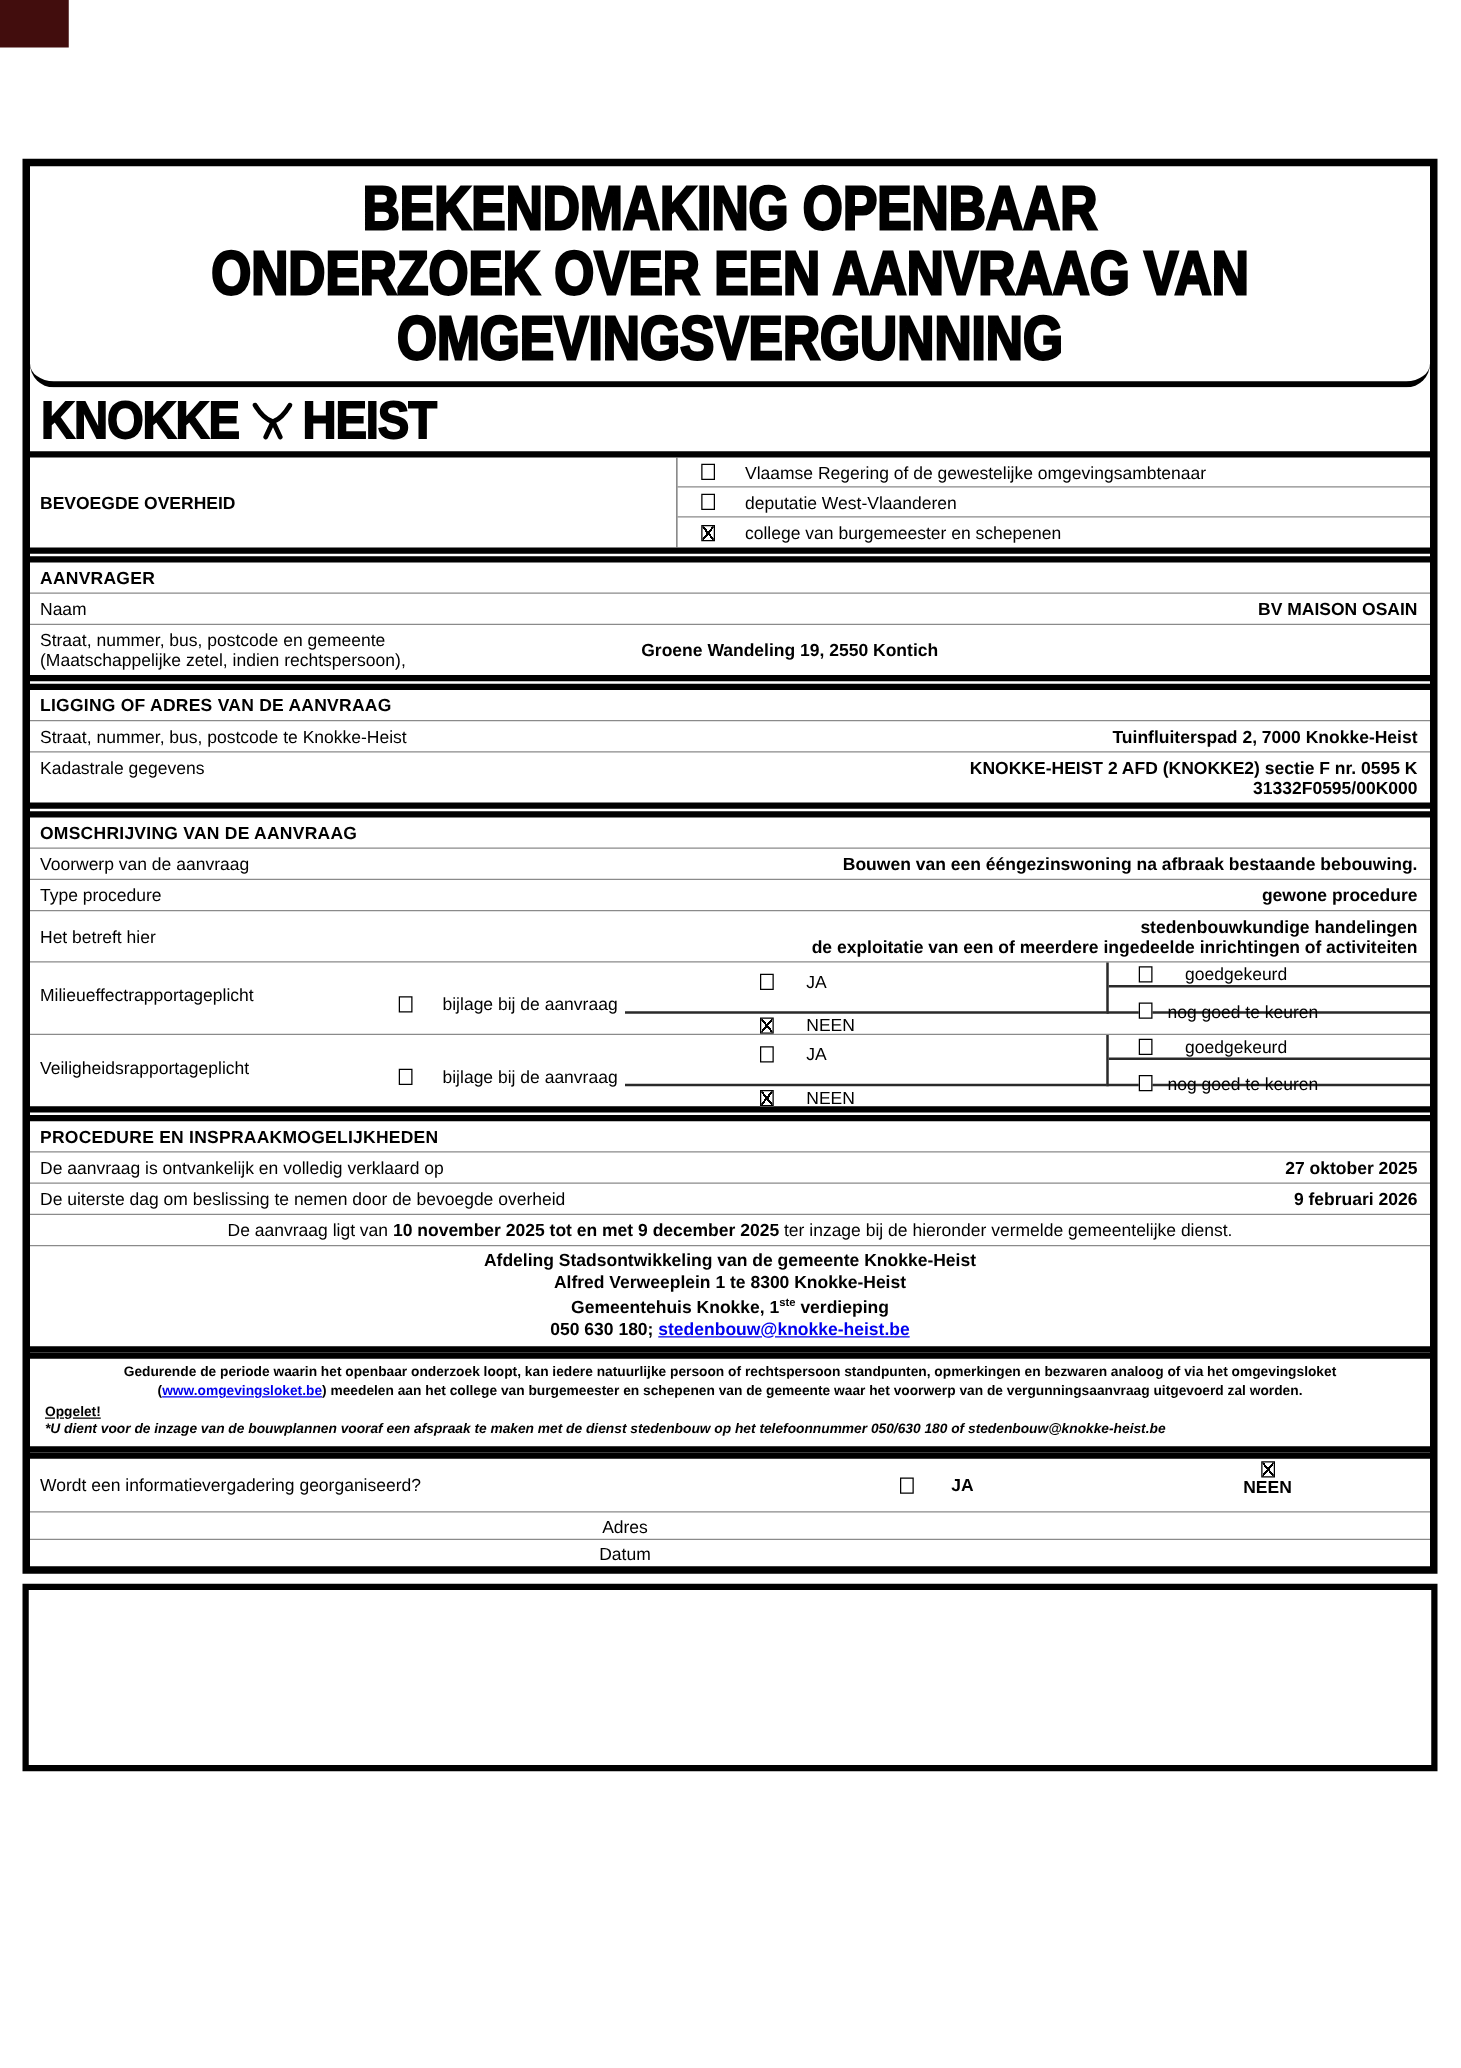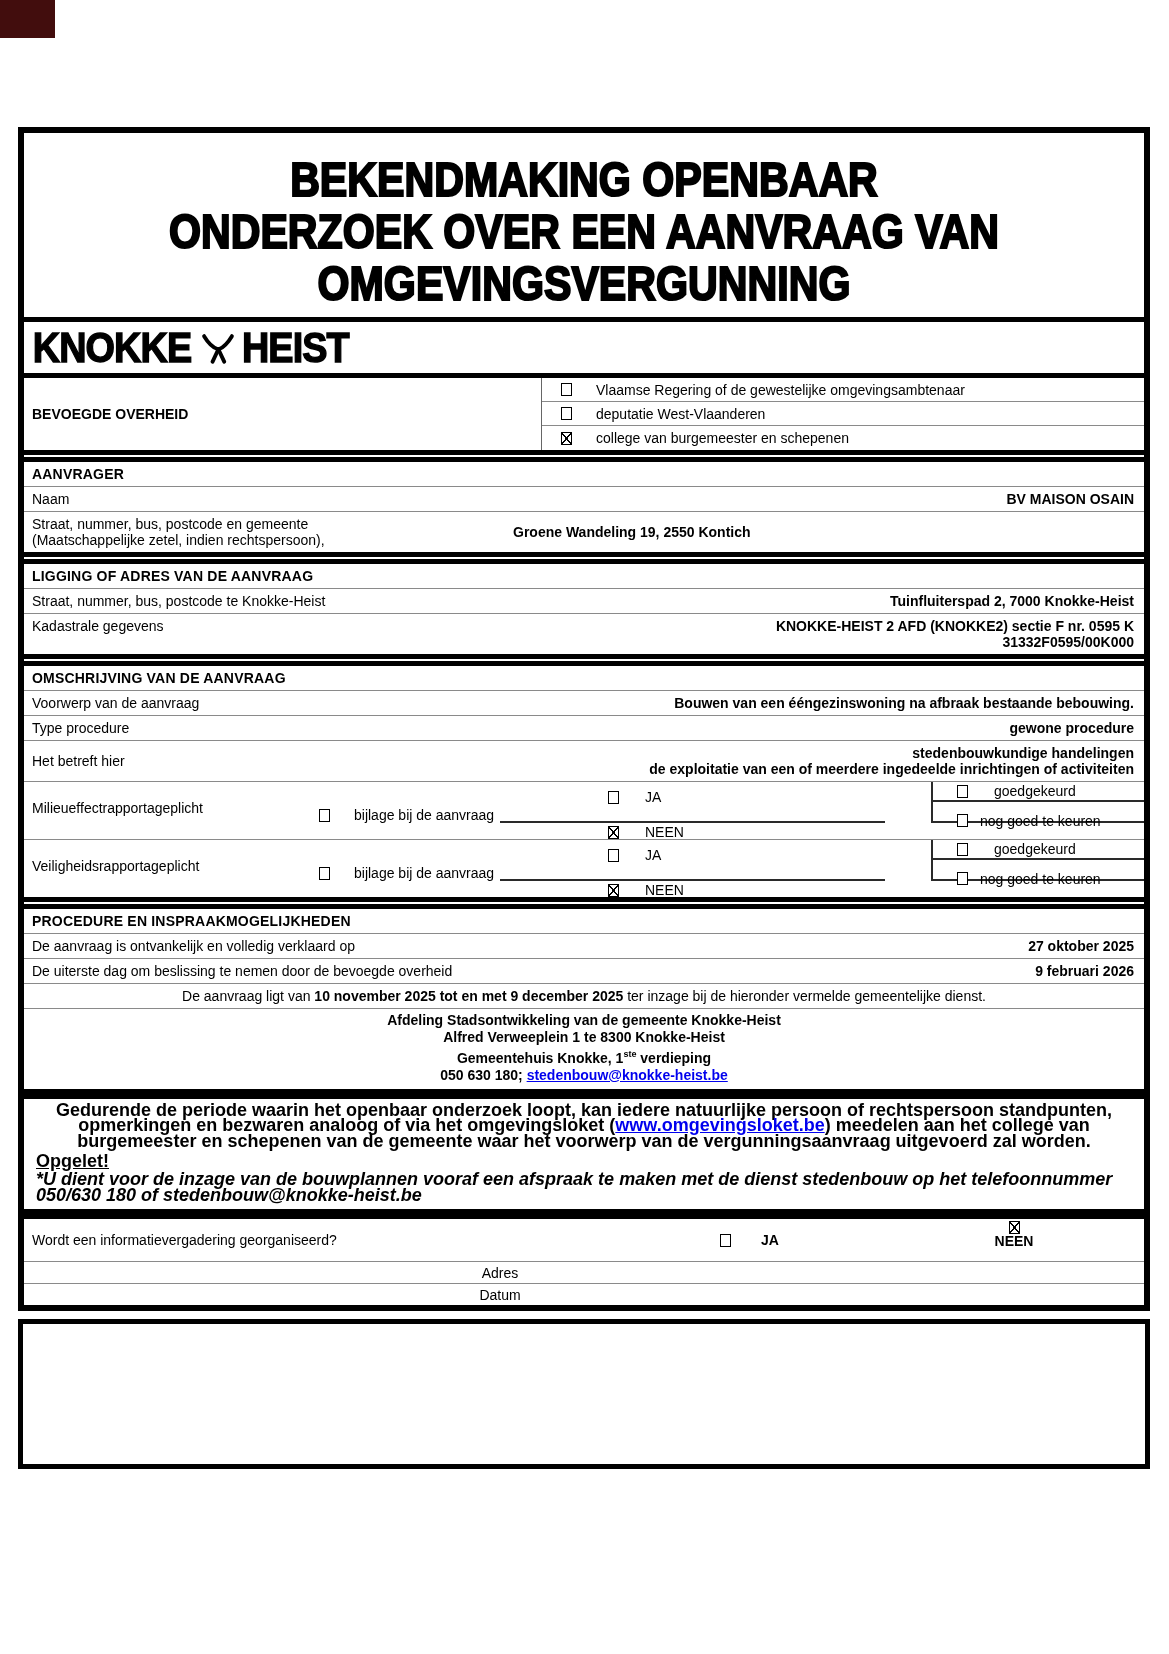--- a/index.html
+++ b/index.html
@@ -4,21 +4,21 @@
 <style>
   * { margin:0; padding:0; box-sizing:border-box; }
   html,body { width:1169px; height:1654px; background:#ffffff; overflow:hidden; }
   body { font-family:"Liberation Sans", sans-serif; color:#000; position:relative; font-size:14px; }
 
   .corner-marker { position:absolute; left:0; top:0; width:55px; height:38px; background:#420d0d; }
 
   .doc { margin:127px 0 0 18px; width:1132px; border:6px solid #000; background:#fff; }
 
   
-  .title-block { border-bottom:5px solid #000; text-align:center; padding:20px 0 8px; }
+  .title-block { border-bottom:5px solid #000; text-align:center; padding:8px 0 8px;border-radius:19px; }
   .title-line { font-weight:bold; font-size:49px; line-height:52px; white-space:nowrap;
                 transform:scaleX(0.84); transform-origin:50% 50%; -webkit-text-stroke:2.2px #000; letter-spacing:0; }
   .logo-block { border-bottom:5px solid #000; height:56px; display:flex; align-items:center; justify-content:flex-start; }
   .logo-text { font-weight:bold; font-size:42px; -webkit-text-stroke:1.4px #000; letter-spacing:-1px;
                display:inline-block; transform:scaleX(0.9); }
   .logo-icon { margin:0 1px; position:relative; top:2px; }
 
   
   .sec > div + div { border-top:1px solid #8a8a8a; }
   .sec-header { padding:4px 0 4px 8px; font-weight:bold; font-size:14px; letter-spacing:.2px; }
@@ -47,35 +47,35 @@
 
   
   .rap { position:relative; height:58px; }
   .rap-label { position:absolute; left:8px; top:18px; }
   .rap-bijlage { position:absolute; left:295px; top:25px; display:flex; align-items:center; }
   .rap-bijlage .cb { margin-right:24px; }
   .rap-hline { position:absolute; left:476px; width:385px; top:39px; border-top:2px solid #2a2a2a; }
   .rap-ja, .rap-neen { position:absolute; left:584px; display:flex; align-items:center; }
   .rap-ja { top:7px; } .rap-neen { top:42px; }
   .rap-ja .cb, .rap-neen .cb { margin-right:26px; }
-  .rap-right { position:absolute; left:907px; right:0; top:0; height:41px;
+  .rap-right { position:absolute; left:861px; right:0; top:0; height:41px;
                border-left:2px solid #2a2a2a; border-bottom:2px solid #2a2a2a; }
   .rap-right .ropt { height:37px; display:flex; align-items:center; }
   .rap-right .ropt:first-child { border-bottom:2px solid #2a2a2a; height:20px; }
   .rap-right .cb { margin-left:24px; }
   .rap-right .g1 { margin-left:26px; } .rap-right .g2 { margin-left:12px; }
 
   
   .row-center { text-align:center; padding:4px 0; line-height:16px; }
   .dienst { text-align:center; font-weight:bold; line-height:17px; padding:3px 0 5px; }
   a.link, .link { color:#0000ee; text-decoration:underline; font-weight:bold; cursor:pointer; }
   sup.ste { font-size:9px; vertical-align:super; }
 
   
-  .bezwaren { padding:4px 12px 6px; font-size:18px; }
+  .bezwaren { padding:4px 12px 6px; font-size:11px; }
   .bez-par { text-align:center; font-weight:bold; line-height:15.5px; }
   .opgelet { font-weight:bold; text-decoration:underline; margin-top:2px; }
   .note { font-weight:bold; font-style:italic; line-height:15.5px; }
 
   
   .info-row { position:relative; height:42px; }
   .info-q { position:absolute; left:8px; top:13px; }
   .info-ja { position:absolute; left:696px; top:13px; display:flex; align-items:center; }
   .info-ja .cb { margin-right:30px; }
   .info-ja .bold, .info-neen .bold { font-weight:bold; }

